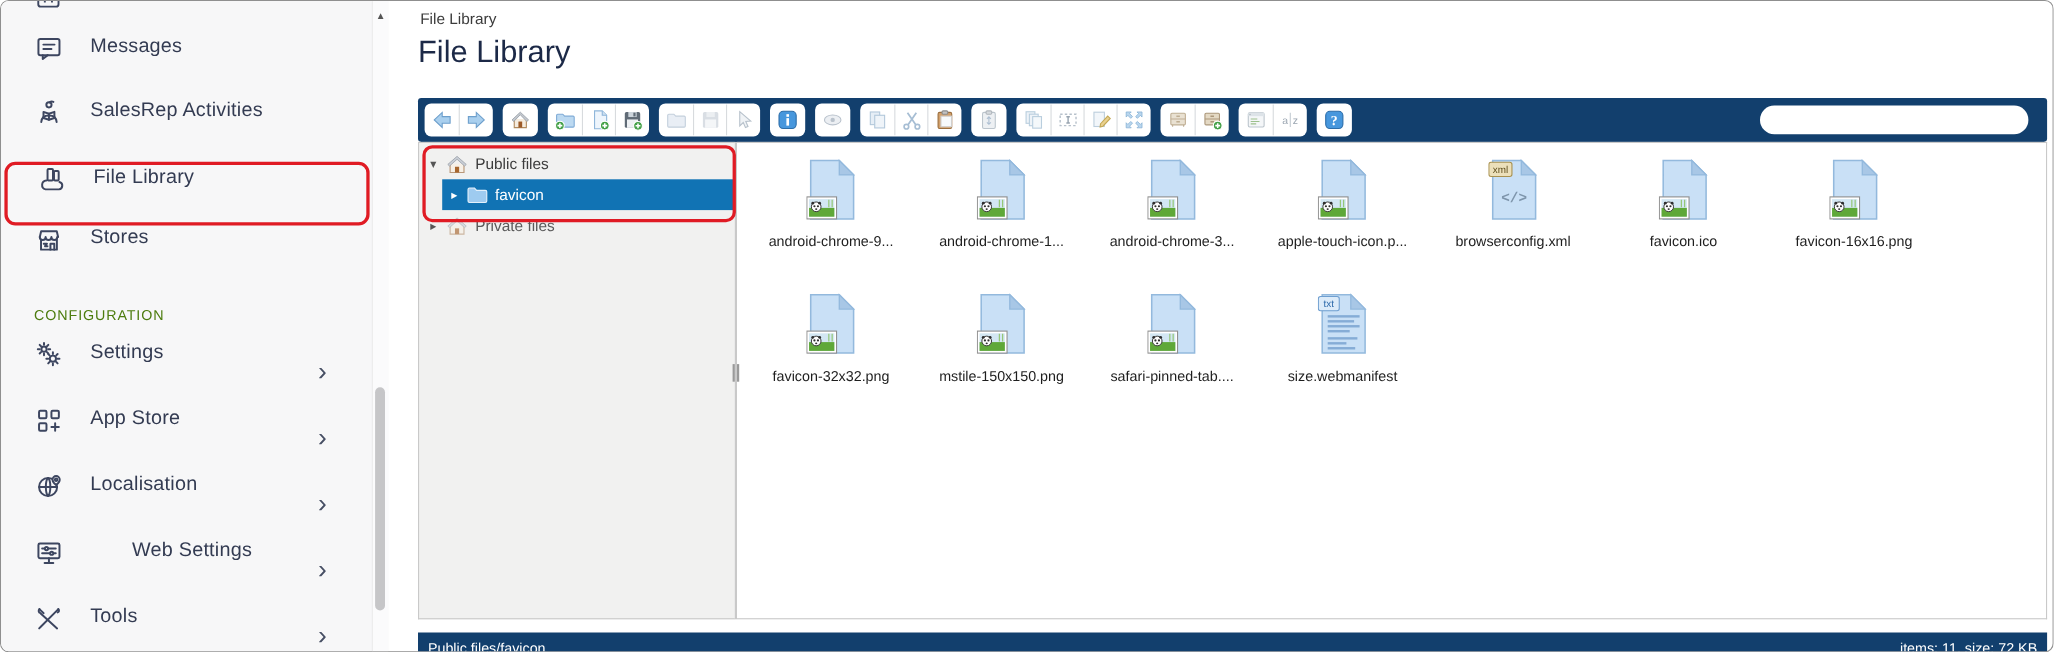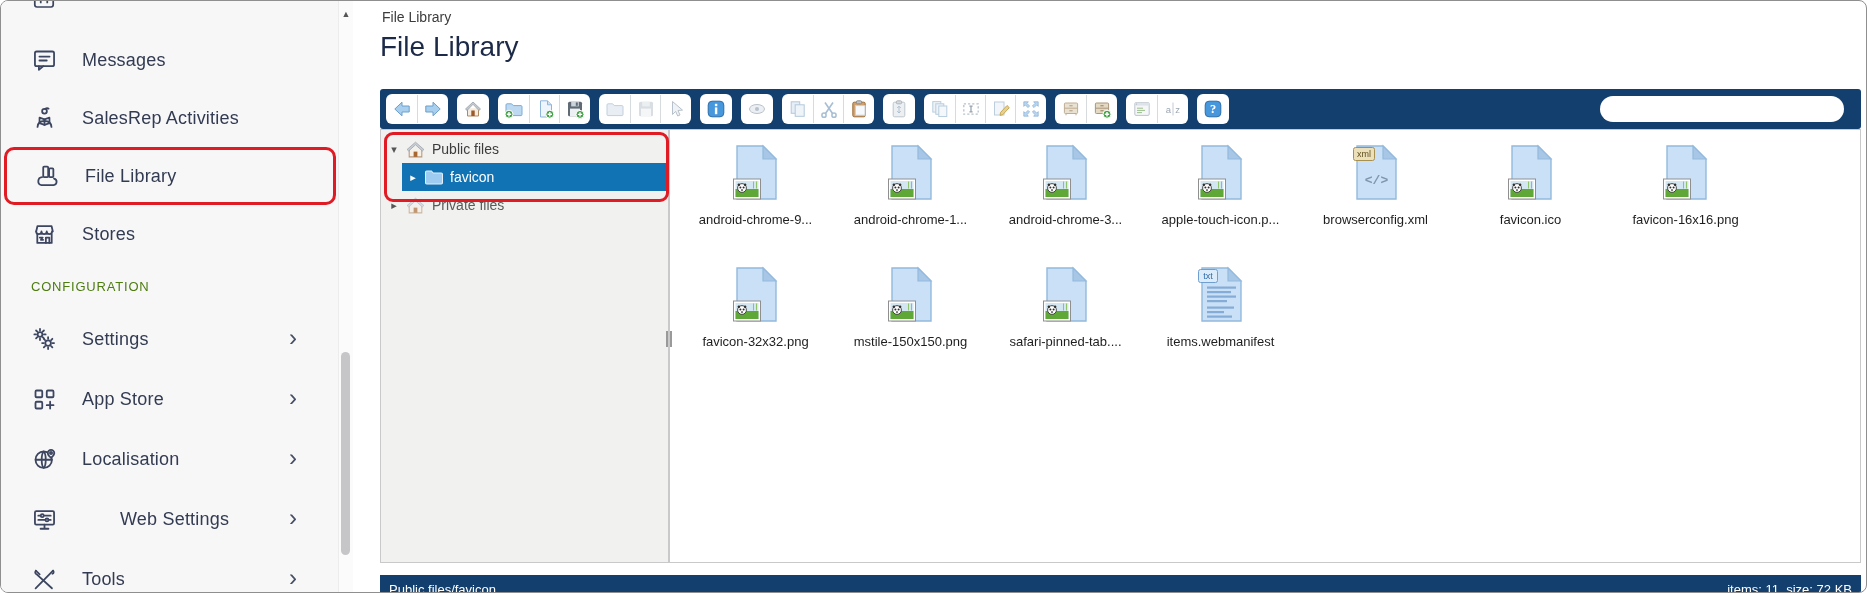--- a/index.html
+++ b/index.html
@@ -2,21 +2,21 @@
 <html><head>
 <meta charset="utf-8">
 <style>
   html,body{margin:0;padding:0;background:#fff;font-family:"Liberation Sans",sans-serif;}
   #app{position:relative;width:1865px;height:591px;border:1px solid #8f8f8f;border-radius:8px;
        overflow:hidden;background:#ffffff;}
   
   .sidebar{position:absolute;left:0;top:0;width:352px;height:100%;background:#f7f7f8;}
   .sb-partial{position:absolute;left:30px;top:-2px;}
   .sb-list{position:absolute;left:0;top:30px;width:100%;}
-  .sb-item{position:relative;height:58px;display:flex;align-items:center;padding-left:30px;box-sizing:border-box;cursor:pointer;}
+  .sb-item{position:relative;height:58px;display:flex;padding-left:30px;box-sizing:border-box;cursor:pointer;}
   .sb-item.annotated{border:3px solid var(--anno);border-radius:10px;margin:0 17px 0 3px;padding-left:27px;}
   .sb-icn{width:27px;height:27px;display:flex;align-items:center;justify-content:center;flex:0 0 27px;}
   .sb-label{margin-left:24px;font-size:18px;color:#333b52;letter-spacing:.2px;white-space:nowrap;}
   .sb-chevron{position:absolute;right:56px;font-size:24px;line-height:1;color:#464e63;top:50%;transform:translateY(-54%);}
   .sb-section{height:46px;display:flex;align-items:center;padding-left:30px;font-size:13px;color:#4d7c0f;
               letter-spacing:.8px;}
   .sb-scroll{position:absolute;right:0;top:0;width:14px;height:100%;background:#fbfbfc;border-left:1px solid #ececec;}
   .sb-scroll-up{position:absolute;top:8px;left:0;width:14px;text-align:center;font-size:9px;color:#555;cursor:pointer;}
   .sb-thumb{position:absolute;left:2px;top:351px;width:9px;height:203px;background:#c6c6c8;border-radius:5px;cursor:pointer;}
   
@@ -646,21 +646,21 @@
               <rect x="9" y="20" width="29" height="2.2"></rect>
               <rect x="9" y="24.5" width="24" height="2.2"></rect>
               <rect x="9" y="29" width="29" height="2.2"></rect>
               <rect x="9" y="33.5" width="20" height="2.2"></rect>
               <rect x="9" y="40" width="27" height="2.2"></rect>
               <rect x="9" y="44.5" width="17" height="2.2"></rect>
               <rect x="9" y="49" width="25" height="2.2"></rect>
             </g>
           </svg>
         </span>
-        <span class="file-label">items.webmanifest</span>
+        <span class="file-label">size.webmanifest</span>
       </div>
     </div>
 
   <div class="statusbar">
     <span class="status-left">Public files/favicon</span>
     <span class="status-right">items: 11, size: 72 KB</span>
   </div>
 </div>
 
 </body></html>

